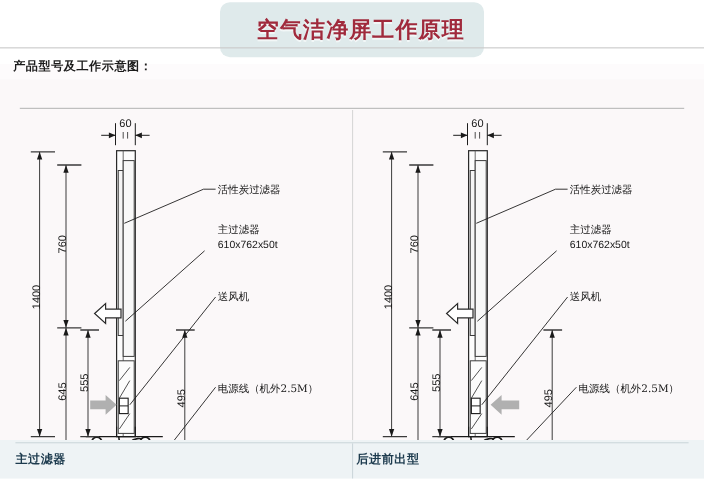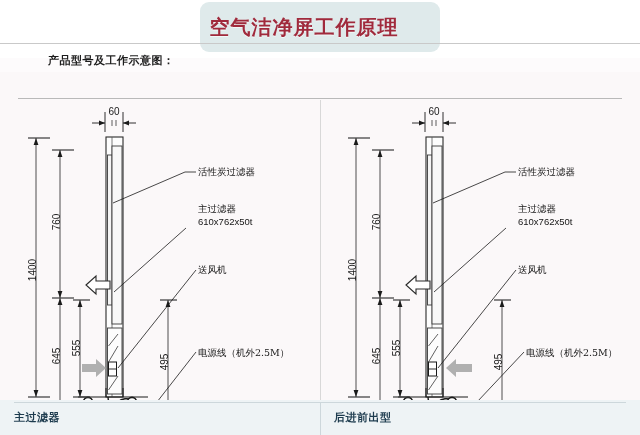--- a/index.html
+++ b/index.html
@@ -13,52 +13,52 @@
   .page{position:absolute;inset:0;background:#fdfbfc;}
 
   
   .header{position:absolute;left:0;top:0;width:640px;height:58px;background:#ffffff;}
   .title-plate{
     position:absolute;left:200px;top:2px;width:240px;height:50px;
     background:#dfeaeb;border-radius:9px;
   }
   .title-rule{position:absolute;left:0;top:43px;width:640px;height:1px;background:#c9c9c9;}
   .title-text{
-    position:absolute;left:184px;top:14px;width:240px;
+    position:absolute;left:208px;top:14px;width:240px;
     text-align:center;
     font-family:"DejaVu Serif","Liberation Serif",serif;
     font-size:20px;font-weight:700;letter-spacing:1px;
     color:#a02a3c;
     text-shadow:0 1px 0 rgba(255,255,255,.6);
   }
   .subtitle{
     position:absolute;left:12px;top:53px;
     font-family:"DejaVu Sans","Liberation Sans",sans-serif;
-    font-size:11px;font-weight:700;color:#1c1c1c;letter-spacing:.5px;margin-left:36px;
+    font-size:11px;font-weight:700;color:#1c1c1c;letter-spacing:.5px;
   }
 
   
   .content{position:absolute;left:0;top:72px;width:640px;height:328px;background:#fbf8f9;}
   .top-rule{position:absolute;left:18px;top:98px;width:604px;height:1px;background:#b9b9b9;}
 
   .panel{position:absolute;top:80px;width:320px;height:328px;text-align:right;}
   .panel-left{left:0;}
   .panel-right{left:320px;}
   .panel-divider{position:absolute;left:320px;top:100px;width:1px;height:300px;background:#d8d8d8;}
 
   
   .caption-band{position:absolute;left:0;top:400px;width:640px;height:35px;background:#eef3f5;}
   .caption-rule{position:absolute;left:14px;top:402px;width:612px;height:1px;background:#cdd7db;}
   .caption{
     position:absolute;top:410px;
     font-family:"DejaVu Sans","Liberation Sans",sans-serif;
     font-size:11px;font-weight:700;color:#1d3b4e;letter-spacing:.5px;
   }
   .caption-left{left:14px;}
-  .caption-right{left:334px;}
+  .caption-right{left:324px;}
   .caption-divider{position:absolute;left:320px;top:403px;width:1px;height:32px;background:#cdd7db;}
 
   
   svg{display:block;}
   .dimtxt{font-family:"Liberation Sans","DejaVu Sans",sans-serif;font-size:10px;fill:#1a1a1a;}
   .lbl{font-family:"DejaVu Serif","Liberation Serif",serif;font-size:9.5px;fill:#161616;}
   .lblm{font-family:"Liberation Sans","DejaVu Sans",sans-serif;font-size:9.5px;fill:#161616;}
 </style>
 </head>
 <body>

